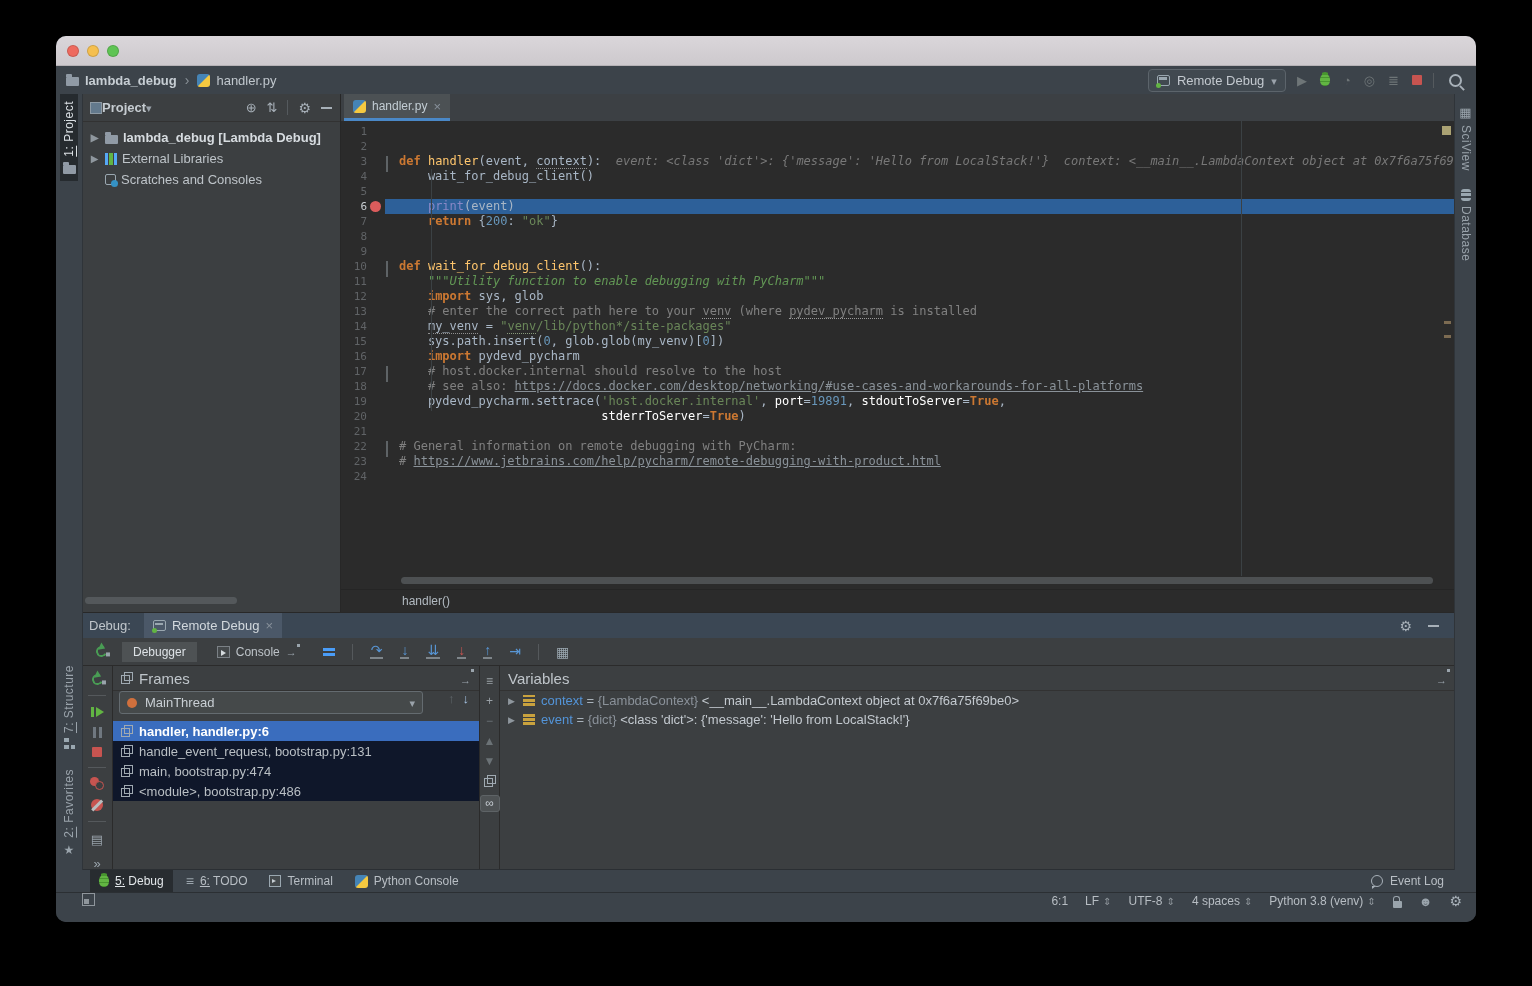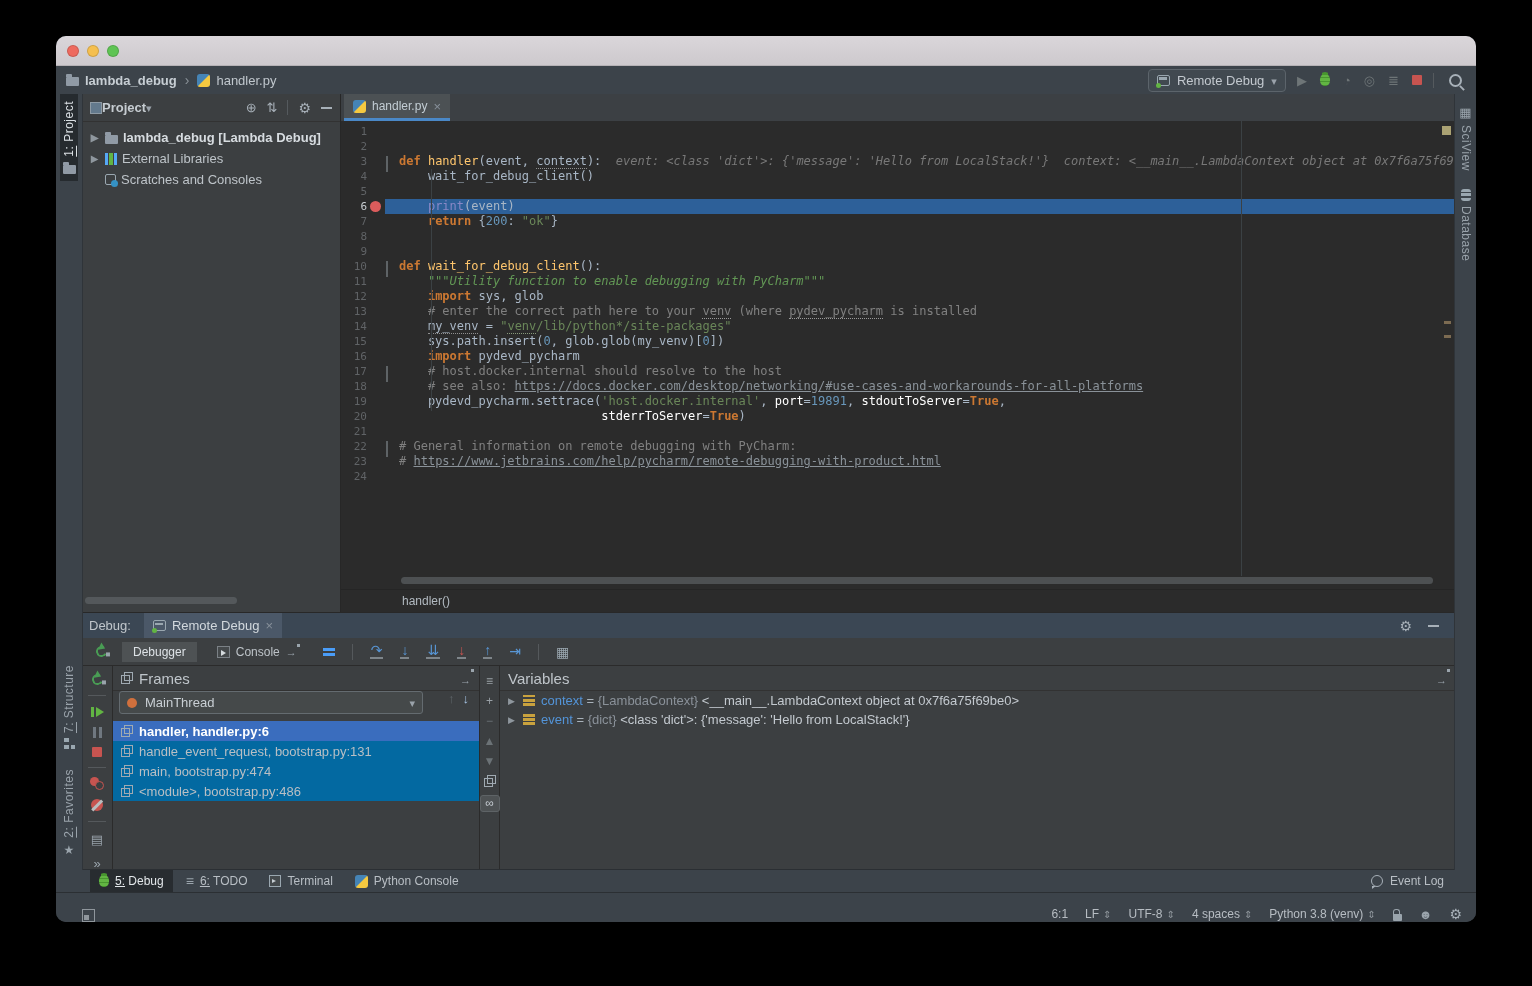--- a/index.html
+++ b/index.html
@@ -176,36 +176,36 @@
   .panel-hdr{height:24px;display:flex;align-items:center;gap:6px;padding:0 8px;border-bottom:1px solid #323232;color:#bfc5ca;font-size:15px}
   .panel-hdr .pin{margin-left:auto}
   .combo-row{height:30px;display:flex;gap:25px;padding:0 6px}
   .combo{flex:1;height:21px;background:#45494a;border:1px solid #646b70;border-radius:3px;display:flex;align-items:center;gap:8px;padding:0 7px;color:#c9cfd4;font-size:13px}
   .combo .odot{width:10px;height:10px;border-radius:50%;background:#d0703d}
   .combo .gl-down{margin-left:auto}
   .comboarrows{display:flex;gap:8px;padding-right:4px}
   .arr-dis{color:#5f6569}.arr-en{color:#a5c3e4}
   .stack .frow{height:20px;display:flex;align-items:center;gap:6px;padding-left:8px;font-size:13px;color:#b9bfc4}
   .frow.selected{background:#3a6dbe;color:#fff;font-weight:bold}
-  .frow.lib{background:#0369a1}
+  .frow.lib{background:#0f172a}
   .midstrip{width:19px;flex:none;border-right:1px solid #2b2b2b;display:flex;flex-direction:column;align-items:center;gap:8px;padding-top:9px}
   .mid-gl{color:#9aa1a7;font-size:12px;line-height:12px}
   .mid-gl.dim{color:#6b7276}
   .mid-box{width:18px;height:15px;background:#4e5254;border:1px solid #5e6366;border-radius:3px;color:#c4cad0;font-size:12px;line-height:14px;text-align:center}
   .vars{flex:1;position:relative;min-width:0}
   .vrow{height:19px;display:flex;align-items:center;gap:6px;padding-left:8px;font-size:13px;white-space:pre}
   .vrow .chev{color:#8f979e;font-size:9px;width:9px}
   .v-name{color:#5394d8}.v-eq{color:#a9b2ba}.v-type{color:#8a9199}.v-val{color:#c3c9cf}
 
   
   .twbar{position:absolute;left:0;right:0;bottom:30px;height:22px;background:#3c434a;border-top:1px solid #2b2f33;display:flex;align-items:center;padding-left:34px;gap:4px}
   .twitem{height:22px;display:flex;align-items:center;gap:6px;padding:0 9px;font-size:12px;color:#b8bec4}
   .twitem.active{background:#282c30;color:#e3e7ea}
   .eventlog{margin-left:auto;display:flex;align-items:center;gap:7px;padding-right:32px;font-size:12px;color:#b8bec4}
-  .statusbar{position:absolute;left:0;right:0;bottom:0;height:30px;background:#3c434a;border-top:1px solid #2b2f33;display:flex;align-items:flex-end;padding:0 14px 0 26px;box-sizing:border-box}
+  .statusbar{position:absolute;left:0;right:0;bottom:0;height:30px;background:#3c434a;border-top:1px solid #2b2f33;display:flex;align-items:flex-start;padding:0 14px 0 26px;box-sizing:border-box}
   .st-right{margin-left:auto;display:flex;align-items:center;gap:17px;font-size:12px;color:#b7bdc3}
   .st-item{display:flex;align-items:center;gap:4px}
 </style>
 </head>
 <body>
 
 <div class="window">
 
   <div class="titlebar">
     <div class="traffic">

